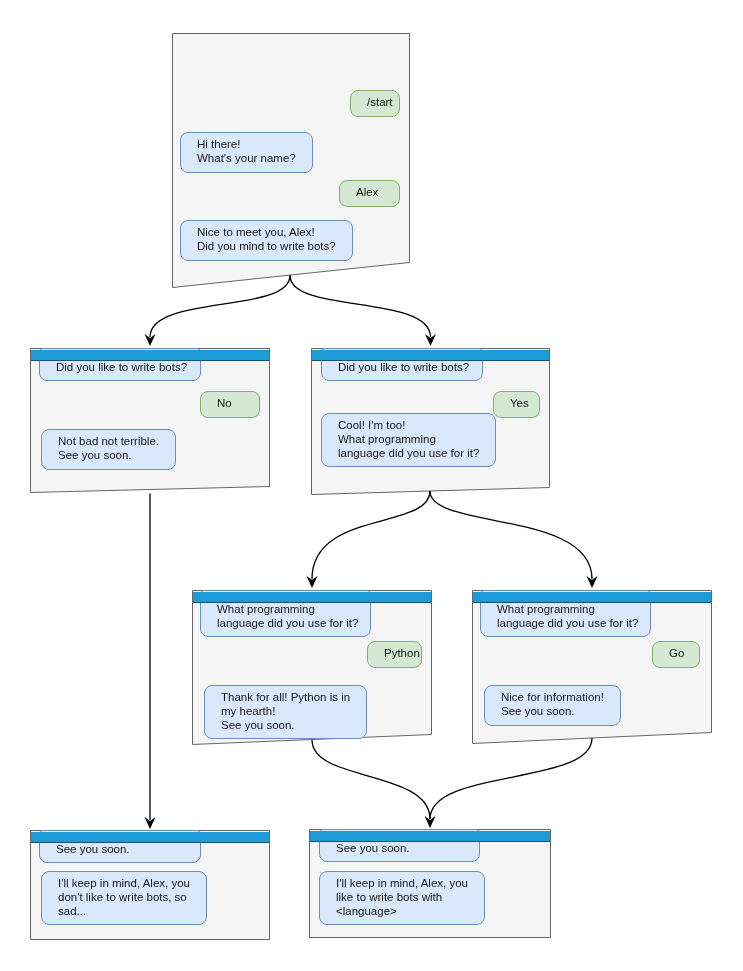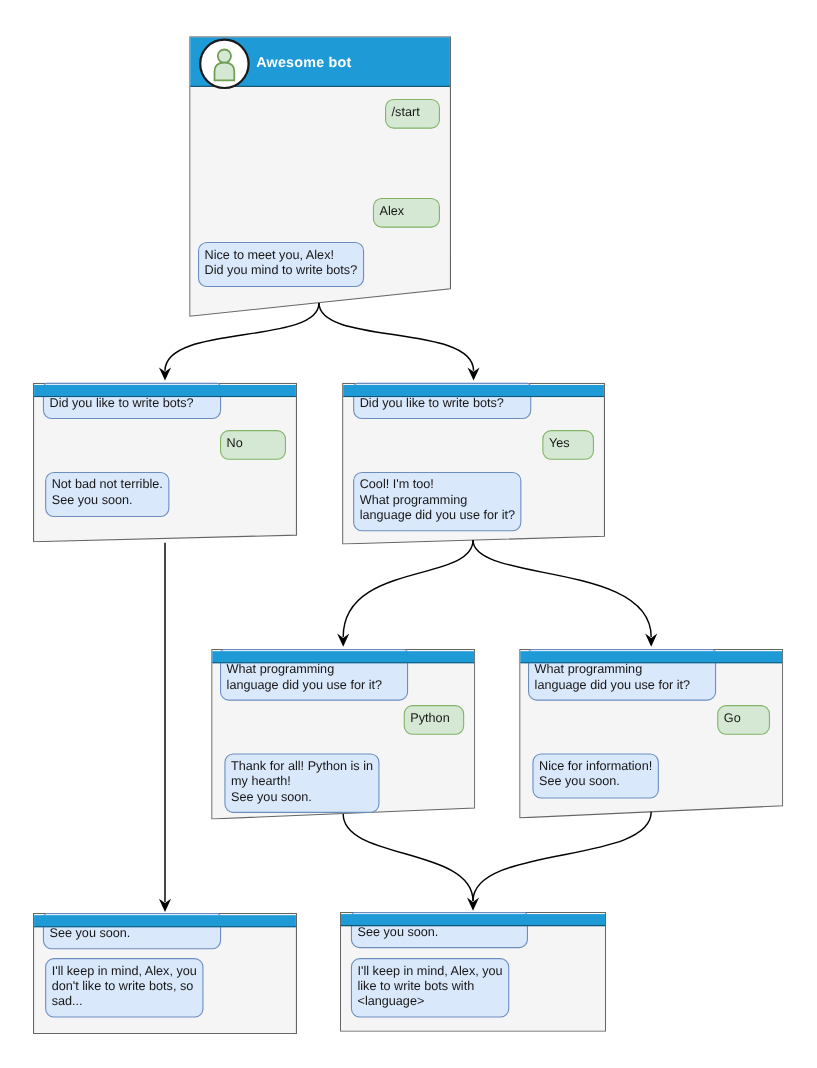--- a/index.html
+++ b/index.html
@@ -8,21 +8,21 @@
   .win{position:absolute;}
   .win .bg{position:absolute;left:0;top:0;}
   .titlebar{position:absolute;left:1px;right:1px;background:#1e9bd7;z-index:2;
             border-bottom:1px solid rgba(0,0,0,0.45);box-sizing:border-box;}
   .titlebar.main{top:1px;height:45px;display:flex;align-items:center;}
   .titlebar.thin{top:2px;height:11px;}
   .bot-title{color:#ffffff;font-weight:bold;font-size:13px;margin-left:60px;letter-spacing:0.2px;}
   .avatar{position:absolute;left:8px;top:1px;width:42px;height:42px;background:#ffffff;
           border:2px solid #1a1a1a;border-radius:50%;display:flex;align-items:center;justify-content:center;overflow:hidden;}
   .bubble{position:absolute;box-sizing:border-box;border-radius:8px;font-size:11.5px;line-height:1.2;
-          color:#161616;white-space:pre;padding:5px 5px 6px;z-index:1;}
+          color:#161616;white-space:pre;padding:5px 16px 6px;z-index:1;}
   .bubble.bot{background:#dae8fc;border:1px solid #6c8ebf;}
   .bubble.user{background:#d5e8d4;border:1px solid #82b366;text-align:left;}
   .bubble.clipped{top:0;padding-top:12px;padding-bottom:5px;z-index:0;
                   border-top-left-radius:4px;border-top-right-radius:4px;}
   .arrows{position:absolute;left:0;top:0;z-index:3;pointer-events:none;}
 </style>
 </head>
 <body>
 
 <div class="stage">
@@ -44,30 +44,23 @@
       <path d="M592,588 l-5.5,-12 l5.5,4 l5.5,-4 z"></path>
       <path d="M150,829 l-5.5,-12 l5.5,4 l5.5,-4 z"></path>
       <path d="M430,828 l-5.5,-12 l5.5,4 l5.5,-4 z"></path>
     </g>
   </svg>
 
   <div class="win" style="left:172px;top:33px;width:238px;height:256px;">
     <svg class="bg" width="238" height="256">
       <polygon points="0.5,0.5 237.5,0.5 237.5,229.5 0.5,254.5" fill="#f5f5f5" stroke="#666666" stroke-width="1"></polygon>
     </svg>
-    <div class="titlebar main">
-      <div class="avatar">
-        <svg width="38" height="38" viewBox="0 0 38 38">
-          <circle cx="19" cy="12" r="6" fill="#d5e8d4" stroke="#6f9e54" stroke-width="1.6"></circle>
-          <path d="M10,34 L10,26 Q10,18 19,18 Q28,18 28,26 L28,34 Z" fill="#d5e8d4" stroke="#6f9e54" stroke-width="1.6"></path>
-        </svg>
-      </div>
-      <span class="bot-title">Awesome bot</span>
-    </div>
     <div class="bubble user" style="right:10px;top:57px;width:50px;">/start</div>
+    <div class="bubble bot" style="left:8px;top:99px;">Hi there!
+What's your name?</div>
     <div class="bubble user" style="right:10px;top:147px;width:61px;">Alex</div>
     <div class="bubble bot" style="left:8px;top:187px;">Nice to meet you, Alex!
 Did you mind to write bots?</div>
   </div>
 
   <div class="win" style="left:30px;top:348px;width:240px;height:145px;">
     <svg class="bg" width="240" height="145">
       <polygon points="0.5,0.5 239.5,0.5 239.5,138.5 0.5,144.5" fill="#f5f5f5" stroke="#666666" stroke-width="1"></polygon>
     </svg>
     <div class="titlebar thin"></div>
@@ -77,21 +70,21 @@
 See you soon.</div>
   </div>
 
   <div class="win" style="left:311px;top:348px;width:239px;height:147px;">
     <svg class="bg" width="239" height="147">
       <polygon points="0.5,0.5 238.5,0.5 238.5,139.5 0.5,146.5" fill="#f5f5f5" stroke="#666666" stroke-width="1"></polygon>
     </svg>
     <div class="titlebar thin"></div>
     <div class="bubble bot clipped" style="left:10px;width:162px;">Did you like to write bots?</div>
     <div class="bubble user" style="right:10px;top:43px;width:47px;">Yes</div>
-    <div class="bubble bot" style="left:10px;top:81px;">Cool! I'm too!
+    <div class="bubble bot" style="left:10px;top:65px;">Cool! I'm too!
 What programming
 language did you use for it?</div>
   </div>
 
   <div class="win" style="left:192px;top:590px;width:240px;height:155px;">
     <svg class="bg" width="240" height="155">
       <polygon points="0.5,0.5 239.5,0.5 239.5,144.5 0.5,154.5" fill="#f5f5f5" stroke="#666666" stroke-width="1"></polygon>
     </svg>
     <div class="titlebar thin"></div>
     <div class="bubble bot clipped" style="left:8px;width:171px;">What programming

